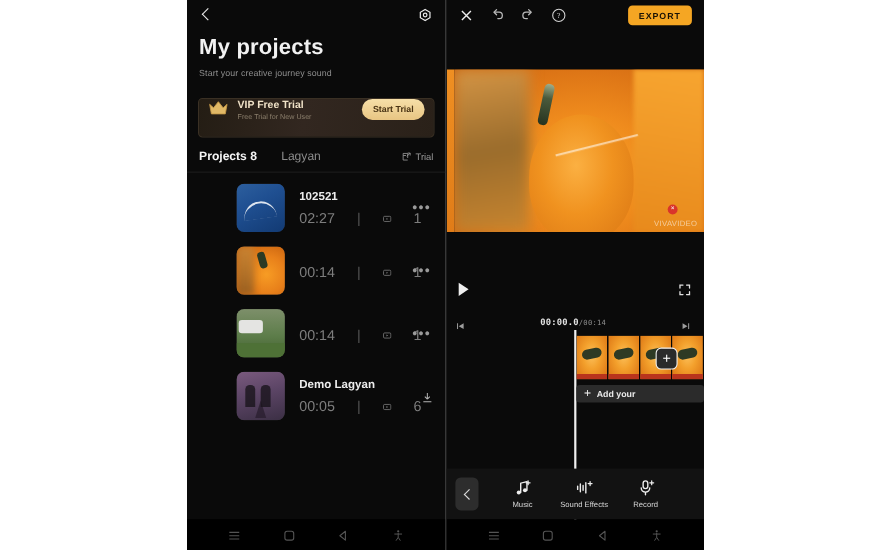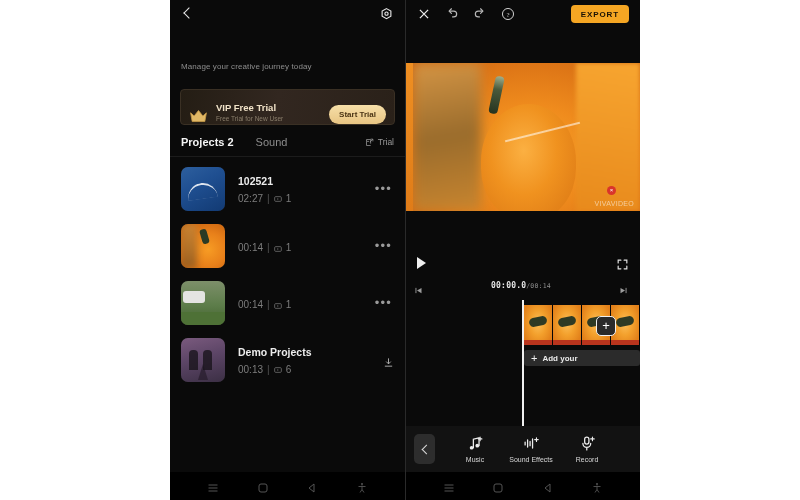--- a/index.html
+++ b/index.html
@@ -44,21 +44,21 @@
     position: absolute; top: 62px; left: 11px;
     font-size: 8px; color: #8e8e8e; letter-spacing: .1px;
   }
 
   
   .vip-banner {
     position: absolute; top: 89px; left: 10px; width: 215px; height: 36px;
     border-radius: 4px;
     background: linear-gradient(100deg, #241d14 0%, #322720 45%, #2a2119 100%);
     border: 1px solid #3a3024;
-    display: flex; align-items: flex-end; padding: 0 8px; cursor: pointer;
+    display: flex; align-items: flex-start; padding: 0 8px; cursor: pointer;
   }
   .crown { width: 19px; height: 16px; flex: 0 0 19px; margin-right: 8px; }
   .vip-texts { flex: 1; min-width: 0; }
   .vip-title { font-size: 9.5px; font-weight: 700; color: #f0e2c8; line-height: 12px; }
   .vip-sub { font-size: 6.5px; color: #8b7f6c; line-height: 10px; }
   .vip-btn {
     flex: 0 0 auto; height: 19px; padding: 0 10px; border-radius: 10px;
     background: linear-gradient(180deg, #f6dfa8 0%, #e8c583 100%);
     color: #4a3414; font-size: 8px; font-weight: 600;
     display: flex; align-items: center; justify-content: center; cursor: pointer;
@@ -75,37 +75,37 @@
     margin-left: auto; display: flex; align-items: center; gap: 4px;
     font-size: 8.5px; color: #9a9a9a; cursor: pointer;
   }
   .ico-manage { width: 9px; height: 9px; }
 
   .l-divider {
     position: absolute; top: 156px; left: 0; right: 0; height: 1px; background: #1c1c1c;
   }
 
   
-  .proj-list { position: absolute; top: 160px; left: 0; right: 0; bottom: 28px; }
+  .proj-list { position: absolute; top: 160px; left: 0; right: 0; bottom: 28px; padding-left: 34px; }
   .proj-row {
     position: relative; height: 57px; display: flex; align-items: center;
     padding: 0 11px; cursor: pointer;
   }
   .thumb {
     width: 44px; height: 44px; border-radius: 7px; flex: 0 0 44px;
     overflow: hidden; position: relative; background: #222;
   }
   .proj-info { margin-left: 13px; flex: 1; min-width: 0; }
   .proj-name {
     font-size: 10.5px; font-weight: 600; color: #ececec; line-height: 15px;
     white-space: nowrap; overflow: hidden; text-overflow: ellipsis;
   }
   .proj-meta {
-    display: flex; align-items: center; gap: 4px;
-    font-size: 10px; color: #7d7d7d; margin-top: 4px;
+    display: flex; gap: 20px;
+    font-size: 13px; color: #7d7d7d; margin-top: 4px;
   }
   .meta-sep { color: #555; }
   .ico-clips { width: 8px; height: 8px; display: inline-block; }
   .proj-more {
     flex: 0 0 auto; color: #9a9a9a; font-size: 13px; letter-spacing: 1.2px;
     line-height: 8px; padding: 6px 2px; cursor: pointer;
   }
   .proj-dl { flex: 0 0 auto; width: 11px; height: 11px; cursor: pointer; }
 
   
@@ -211,21 +211,21 @@
     position: absolute; top: 250px; left: 0; right: 0; height: 26px;
     display: flex; align-items: center; padding: 0 11px;
   }
   .ico-play { width: 0; height: 0; border-left: 9px solid #efefef;
     border-top: 6px solid transparent; border-bottom: 6px solid transparent; cursor: pointer; }
   .ico-expand { margin-left: auto; width: 13px; height: 13px; cursor: pointer; }
 
   
   .time-bar {
     position: absolute; top: 281px; left: 0; right: 4px; height: 16px;
-    display: flex; align-items: flex-start; padding: 0 8px;
+    display: flex; align-items: flex-end; padding: 0 8px;
   }
   .ico-prev, .ico-next { width: 9px; height: 9px; opacity: .75; cursor: pointer; }
   .time-txt {
     margin: 0 auto; font-family: "DejaVu Sans Mono", monospace;
     font-size: 8px; color: #e3e3e3; letter-spacing: .2px;
   }
   .time-txt .cur { font-weight: 700; }
   .time-txt .tot { color: #8e8e8e; font-size: 6.5px; }
 
   
@@ -307,38 +307,39 @@
     <div class="l-topbar">
       <div class="ico-back"></div>
       <div class="ico-gear">
         <svg viewBox="0 0 24 24" width="15" height="15">
           <path d="M12 2.6 19 6.6v8L12 18.6 5 14.6v-8z" fill="none" stroke="#e9e9e9" stroke-width="1.8"></path>
           <circle cx="12" cy="10.6" r="2.6" fill="none" stroke="#e9e9e9" stroke-width="1.8"></circle>
         </svg>
       </div>
     </div>
 
-    <div class="l-subtitle">Manage your creative journey today</div>
+    <div class="l-title">My projects</div>
+    <div class="l-subtitle">Start your creative journey sound</div>
 
     <div class="vip-banner">
       <div class="crown">
         <svg viewBox="0 0 24 20" width="19" height="16">
           <path d="M2 6 L6.5 10 L12 3 L17.5 10 L22 6 L20 17 L4 17 Z" fill="#e0b866" stroke="#c79a46" stroke-width="1"></path>
         </svg>
       </div>
       <div class="vip-texts">
         <div class="vip-title">VIP Free Trial</div>
         <div class="vip-sub">Free Trial for New User</div>
       </div>
       <div class="vip-btn">Start Trial</div>
     </div>
 
     <div class="l-tabs">
-      <div class="tab-projects">Projects 2</div>
-      <div class="tab-login">Sound</div>
+      <div class="tab-projects">Projects 8</div>
+      <div class="tab-login">Lagyan</div>
       <div class="manage">
         <span class="ico-manage">
           <svg viewBox="0 0 24 24" width="9" height="9">
             <path d="M4 9v11h11M4 9h7M4 9V4h11v11" fill="none" stroke="#9a9a9a" stroke-width="2"></path>
             <path d="M13 11 L21 3 M15 3h6v6" fill="none" stroke="#9a9a9a" stroke-width="2"></path>
           </svg>
         </span>
         <span>Trial</span>
       </div>
     </div>
@@ -406,23 +407,23 @@
         </div>
         <div class="proj-more">•••</div>
       </div>
 
 
       <div class="proj-row">
         <div class="thumb">
             <div class="t-demo"></div>
           </div>
         <div class="proj-info">
-          <div class="proj-name">Demo Projects</div>
+          <div class="proj-name">Demo Lagyan</div>
           <div class="proj-meta">
-            <span>00:13</span>
+            <span>00:05</span>
             <span class="meta-sep">|</span>
             <span class="ico-clips">
               <svg viewBox="0 0 24 24" width="8" height="8">
                   <rect x="2" y="5" width="20" height="14" rx="3" fill="none" stroke="#7d7d7d" stroke-width="2.2"></rect>
                   <path d="M10 9.5v5l4.5-2.5z" fill="#7d7d7d"></path>
                 </svg>
             </span>
             <span>6</span>
           </div>
         </div>

